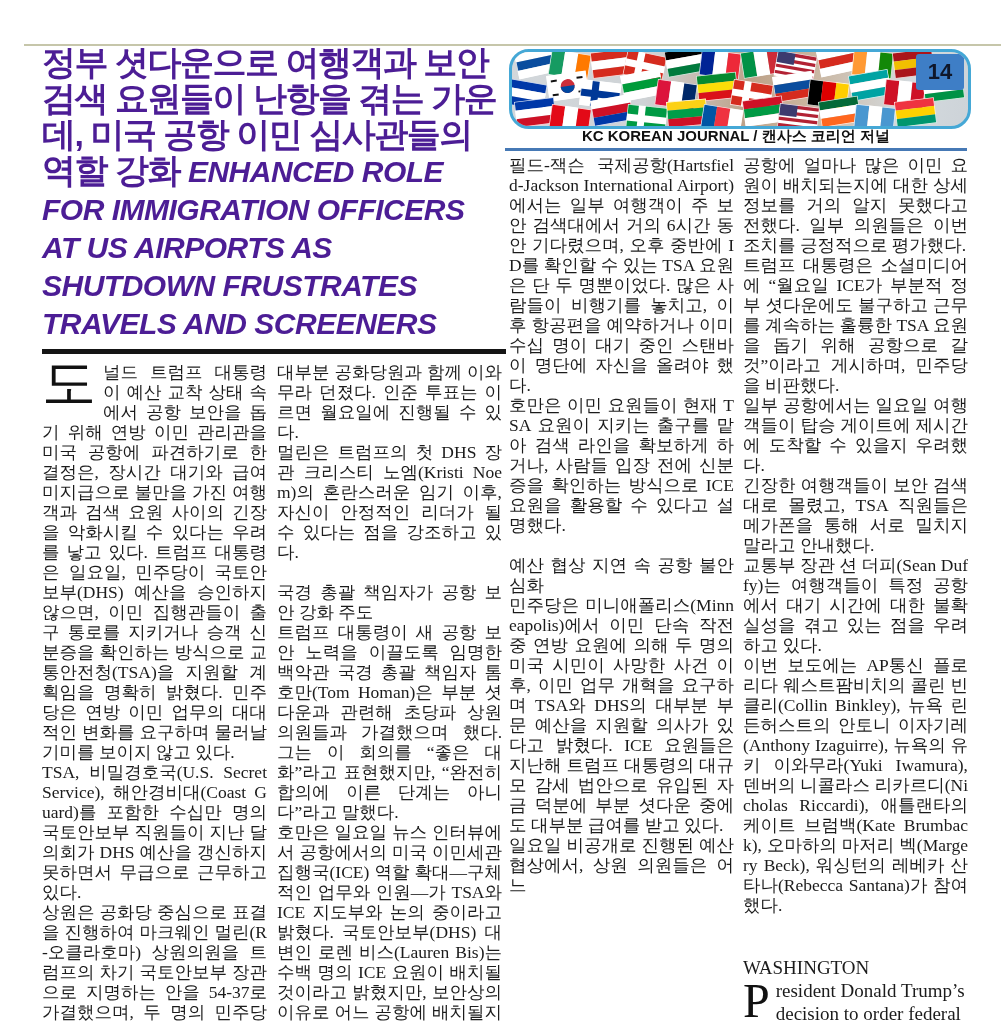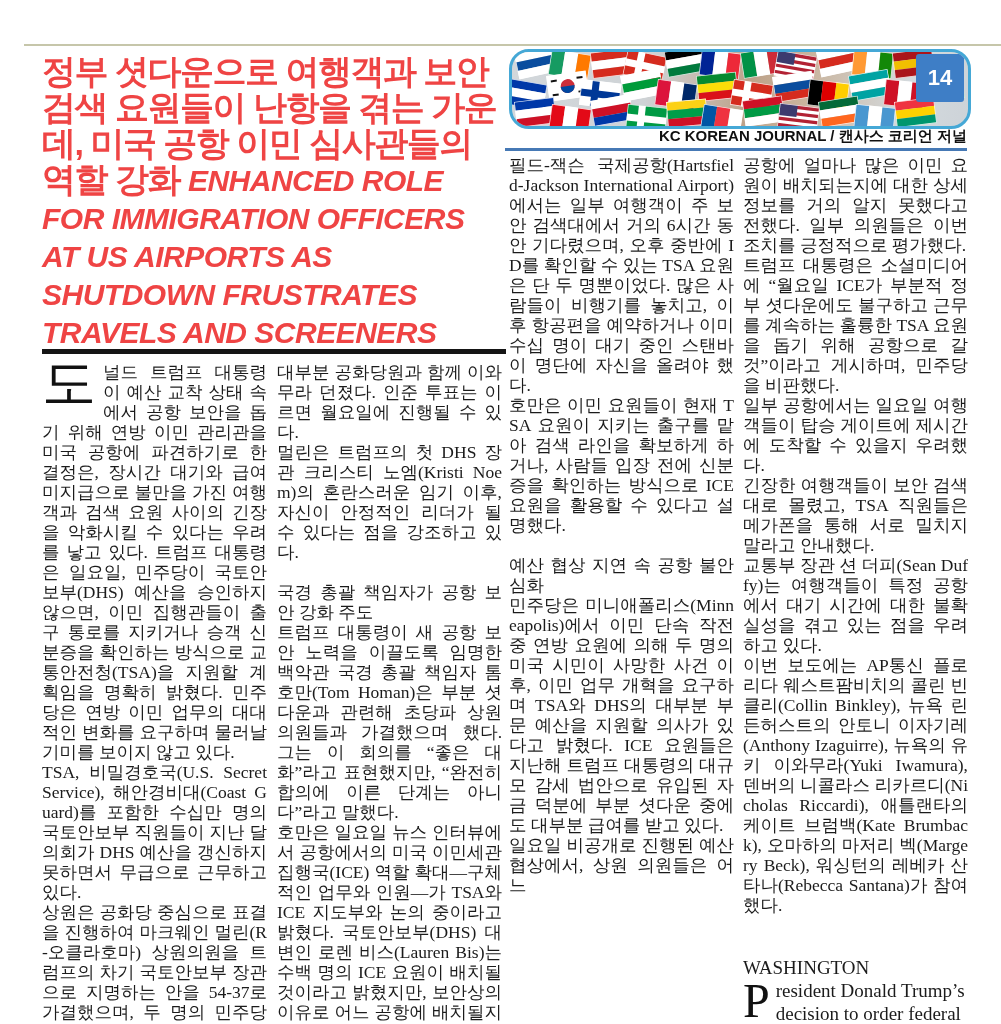--- a/index.html
+++ b/index.html
@@ -2,37 +2,37 @@
 <html lang="ko"><head>
 <meta charset="utf-8">
 <style>
   html,body{margin:0;padding:0;background:#ffffff;}
   .page{position:relative;width:1001px;height:1024px;background:#ffffff;overflow:hidden;
         font-family:"Liberation Serif",serif;color:#1b1b1b;}
 
   .top-rule{position:absolute;left:24px;right:0;top:44px;height:2px;background:#c6c6aa;}
 
   
-  .headline{position:absolute;left:42px;top:53px;width:464px;
+  .headline{position:absolute;left:42px;top:44px;width:464px;
             font-family:"Liberation Sans",sans-serif;font-weight:bold;
-            font-size:34px;line-height:36px;letter-spacing:-1.5px;color:#ef4444;
+            font-size:34px;line-height:36px;letter-spacing:-1.5px;color:#4c1d95;
             word-break:break-all;}
   .headline .en{font-style:italic;font-size:30px;letter-spacing:-0.5px;word-break:normal;}
   .byline{position:absolute;left:42px;top:321px;width:464px;font-size:19px;color:#222;}
   .byline-rule{position:absolute;left:42px;top:349px;width:464px;height:5px;background:#151515;}
 
   
   .banner{position:absolute;left:509px;top:49px;width:456px;height:74px;
           border:3px solid #45a8d6;border-radius:20px;overflow:hidden;
           background:linear-gradient(100deg,#d2d7db 0%,#cfd3d6 30%,#bda28a 52%,#c9b49d 64%,#d4dade 86%,#cdd3d8 100%);}
   .banner svg{position:absolute;left:0;top:0;}
-  .page-badge{position:absolute;right:4px;top:2px;width:48px;height:48px;background:#3e7ec6;
+  .page-badge{position:absolute;right:4px;top:2px;width:48px;height:36px;background:#3e7ec6;
               border-radius:3px;display:flex;align-items:center;justify-content:center;
-              font-family:"Liberation Sans",sans-serif;font-weight:bold;font-size:22px;color:#ffffff;}
-  .masthead{position:absolute;left:505px;top:127px;width:462px;text-align:right;
+              font-family:"Liberation Sans",sans-serif;font-weight:bold;font-size:22px;color:#0f172a;}
+  .masthead{position:absolute;left:505px;top:127px;width:462px;text-align:center;
             font-family:"Liberation Sans",sans-serif;font-weight:bold;font-size:15px;color:#101010;}
   .masthead-rule{position:absolute;left:505px;top:148px;width:462px;height:3px;background:#4679b5;}
 
   
   .col{position:absolute;width:225px;font-size:17.5px;line-height:20px;
        text-align:justify;text-justify:inter-ideograph;word-break:break-all;color:#1b1b1b;overflow:hidden;}
   .col p{margin:0;}
   .col .spacer{height:20px;}
   .col1{left:42px;top:362px;height:660px;}
   .col2{left:277px;top:362px;height:660px;}

